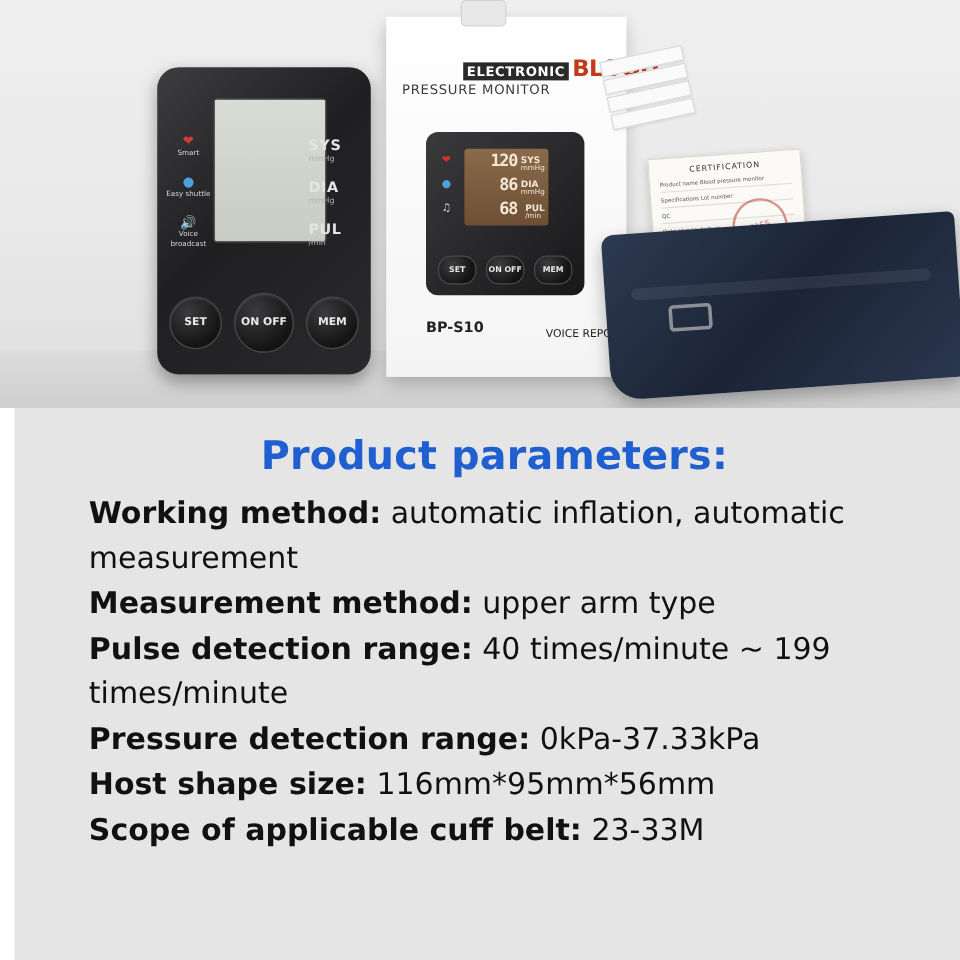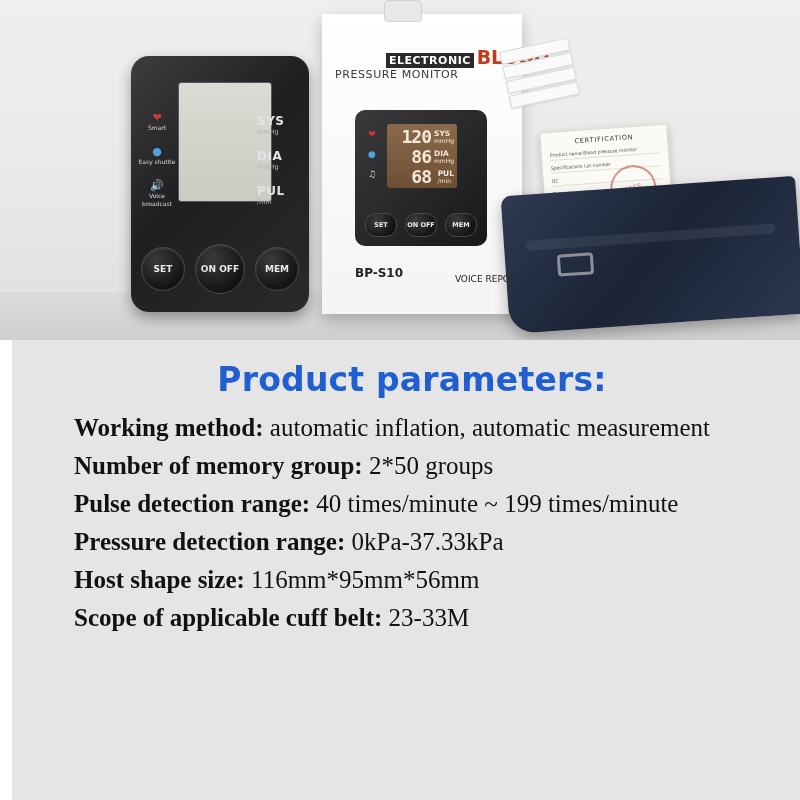--- a/index.html
+++ b/index.html
@@ -105,21 +105,21 @@
     position: absolute; left: 33px; top: 96px; width: 132px; height: 136px;
     background: linear-gradient(135deg,#3a3a3c,#18181a);
     border-radius: 10px;
   }
   .box .devimg .lcd {
     position: absolute; left: 32px; top: 14px; width: 70px; height: 64px;
     background: linear-gradient(#8a6a4a,#6e4f34);
     border-radius: 3px; color: #f3e7d8;
     font-family: "DejaVu Sans Mono", monospace;
   }
-  .box .devimg .lcd .v { position: absolute; right: 26px; font-size: 18px; font-weight: bold; letter-spacing: -1px;}
+  .box .devimg .lcd .v { position: absolute; right: 26px; font-size: 14px; font-weight: bold; letter-spacing: -1px;}
   .box .devimg .lcd .v1 { top: 2px; }
   .box .devimg .lcd .v2 { top: 22px; }
   .box .devimg .lcd .v3 { top: 42px; }
   .box .devimg .lcd .u { position: absolute; right: 3px; font-size: 6px; line-height: 7px; text-align: left;
       font-family: "DejaVu Sans", sans-serif; }
   .box .devimg .lcd .u b { font-size: 7.5px; display:block; }
   .box .devimg .lcd .u1 { top: 6px; }
   .box .devimg .lcd .u2 { top: 26px; }
   .box .devimg .lcd .u3 { top: 46px; }
   .box .devimg .licons { position:absolute; left: 7px; top: 14px; width: 20px; color:#d0342c; font-size: 9px; line-height: 20px; text-align:center;}
@@ -191,21 +191,20 @@
     font-weight: bold;
     margin: 6px 0 10px 0;
     letter-spacing: .2px;
   }
   .spec {
     font-size: 25px;
     color: #111;
     line-height: 37px;
     margin: 0 0 1px 0;
     padding-left: 44px;
-    font-family: Liberation Serif, serif;
   }
   .spec .k { font-weight: bold; }
   .spec .v { font-weight: normal; }
 </style>
 </head>
 <body>
 
 <div class="page">
 
   <div class="photo">
@@ -313,22 +312,22 @@
   </div>
 
   <div class="content">
     <div class="title">Product parameters:</div>
 
     <p class="spec">
       <span class="k">Working method</span><span class="k">:</span>
       <span class="v">automatic inflation, automatic measurement</span>
     </p>
     <p class="spec">
-      <span class="k">Number of memory group</span><span class="k">:</span>
-      <span class="v">2*50 groups</span>
+      <span class="k">Measurement method</span><span class="k">:</span>
+      <span class="v">upper arm type</span>
     </p>
     <p class="spec">
       <span class="k">Pulse detection range</span><span class="k">:</span>
       <span class="v">40 times/minute ~ 199 times/minute</span>
     </p>
     <p class="spec">
       <span class="k">Pressure detection range</span><span class="k">:</span>
       <span class="v">0kPa-37.33kPa</span>
     </p>
     <p class="spec">

